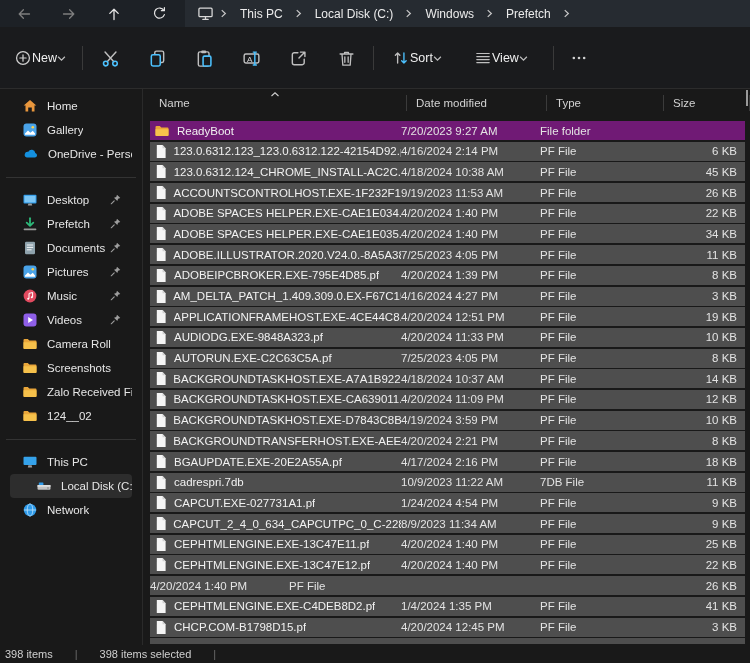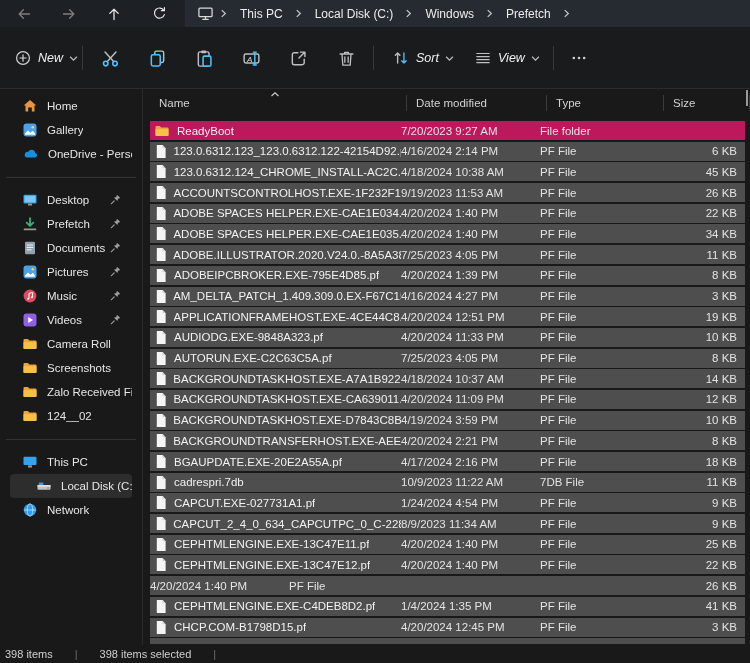--- a/index.html
+++ b/index.html
@@ -16,21 +16,21 @@
   .nav-btn { position:absolute; top:0; width:36px; height:27px; display:flex; align-items:center; justify-content:center; cursor:default; }
   .nav-back{left:6px;} .nav-fwd{left:51px;} .nav-up{left:96px;} .nav-refresh{left:141px;}
   .addressbar { position:absolute; left:185px; right:0; top:0; height:27px; background:#262b31;
     display:flex; align-items:center; gap:2px; padding-left:12px; }
   .crumb { font-size:12px; color:#ececec; padding:0 8px; white-space:nowrap; }
   .crumb-chev { padding:0 4px; display:flex; align-items:center; }
 
   
   .commandbar { position:absolute; top:27px; left:0; right:0; height:62px; background:#1a1b1d;
     border-bottom:1px solid #2c2c2c; }
-  .cmd-item { position:absolute; top:0; height:62px; display:flex; align-items:center; gap:6px; padding:0 6px;font-style:italic; }
+  .cmd-item { position:absolute; top:0; height:62px; display:flex; align-items:center; padding:0 6px; }
   .cmd-label { font-size:12.5px; color:#f0f0f0; }
   .cmd-sep { position:absolute; top:19px; width:1px; height:24px; background:#3a3a3a; }
 
   
   .sidebar { position:absolute; top:89px; bottom:18px; left:0; width:143px; background:#191919;
     padding-top:5px; overflow:hidden; border-right:1px solid #2a2a2a; }
   .side-item { position:relative; height:24px; display:flex; align-items:center; gap:9px;
     padding-left:12px; margin:0 10px; border-radius:4px; white-space:nowrap; overflow:hidden; }
   .side-item.selected { background:#2d2d2d; }
   .side-item.indent { padding-left:26px; }
@@ -43,21 +43,21 @@
   .filepane { position:absolute; left:144px; top:89px; right:0; bottom:18px; background:#191919; overflow:hidden; }
   .lheader { height:27px; display:flex; align-items:center; padding-left:6px; color:#d2d2d2; font-size:11.5px; }
   .hcell { display:flex; align-items:center; padding-left:9px; position:relative; height:100%; }
   .hc-name{ width:256px; } .hc-date{ width:139px;text-align:center; } .hc-type{ width:116px; } .hc-size{ flex:1; }
   .hdiv { width:1px; height:16px; background:#3b3b3b; }
   .sort-caret { position:absolute; left:120px; top:2px; }
 
   .rows { margin-top:5px; }
   .frow { height:19px; margin:0 5px 1.7px 6px; background:#4e4e4e; display:flex; align-items:center;
     font-size:11.5px; color:#f1f1f1; }
-  .frow.highlight { background:#be185d; }
+  .frow.highlight { background:#701a75; }
   .frow.partial { height:6px; margin-bottom:0; }
   .cell-name { width:251px; display:flex; align-items:center; gap:7px; padding-left:4px; white-space:nowrap; overflow:hidden; }
   .cell-name span { overflow:hidden; text-overflow:clip; white-space:nowrap; }
   .cell-date { width:139px; color:#e3e3e3; white-space:nowrap; }
   .cell-type { width:116px; color:#e3e3e3; }
   .cell-size { flex:1; text-align:right; padding-right:8px; color:#e3e3e3; white-space:nowrap; }
 
   .vscroll-thumb { position:absolute; right:2px; top:90px; width:2px; height:16px; background:#9a9a9a; }
 
   

